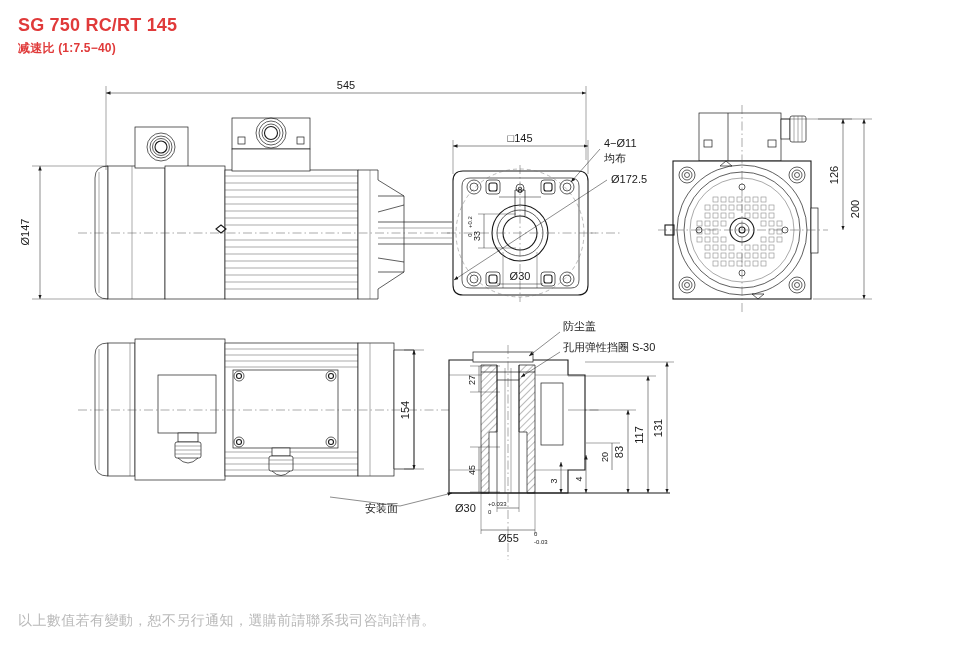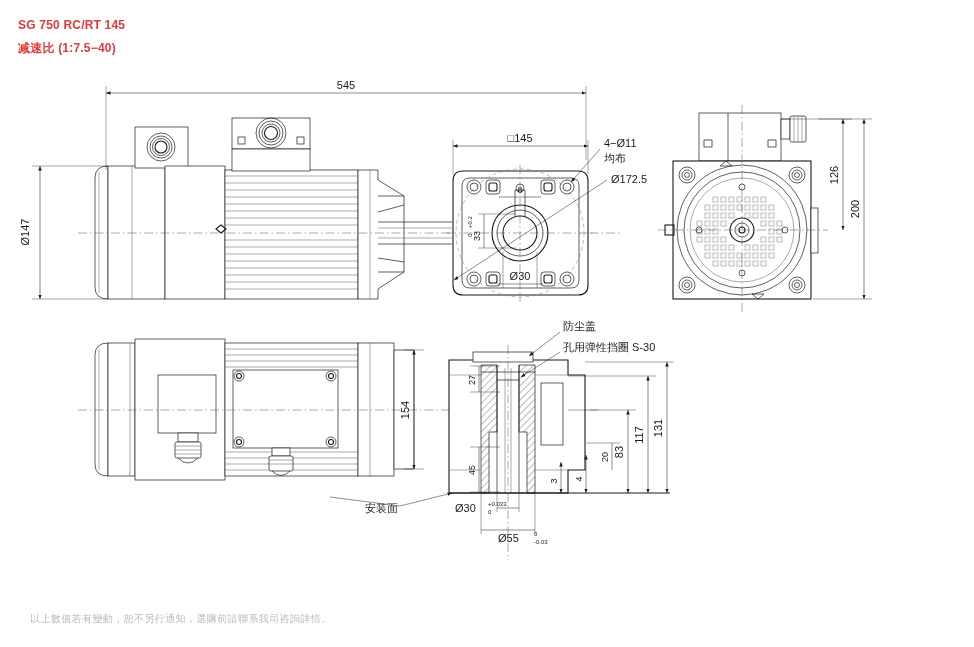--- a/index.html
+++ b/index.html
@@ -1,21 +1,21 @@
 <!DOCTYPE html>
 <html><head>
 <meta charset="utf-8">
 <style>
   html,body{margin:0;padding:0;background:#ffffff;}
   body{width:974px;height:647px;position:relative;font-family:"Liberation Sans",sans-serif;overflow:hidden;}
   #sheet{position:absolute;inset:0;width:974px;height:647px;}
   .title-block{position:absolute;left:18px;top:14px;}
-  .title-line{color:#e03a3a;font-weight:bold;font-size:12px;line-height:23px;letter-spacing:.2px;white-space:nowrap;}
+  .title-line{color:#e03a3a;font-weight:bold;font-size:18px;line-height:23px;letter-spacing:.2px;white-space:nowrap;}
   .title-line.sub{font-size:12px;}
-  .footnote{position:absolute;left:30px;top:612px;color:#b9b9b9;font-size:10px;letter-spacing:.4px;white-space:nowrap;}
+  .footnote{position:absolute;left:18px;top:612px;color:#b9b9b9;font-size:14px;letter-spacing:.4px;white-space:nowrap;}
   svg text{font-family:"Liberation Sans",sans-serif;fill:#1a1a1a;}
   .dimtxt{font-size:11px;}
   .dimtxt-s{font-size:9px;}
   .tol{font-size:6px;}
   .cn{font-size:11px;}
   .ln{stroke:#1a1a1a;fill:none;stroke-width:.7;}
   .ln-th{stroke:#1a1a1a;fill:none;stroke-width:1.1;}
   .ln-l{stroke:#555;fill:none;stroke-width:.5;}
   .dim{stroke:#1a1a1a;fill:none;stroke-width:.5;}
   .ext{stroke:#1a1a1a;fill:none;stroke-width:.4;}

